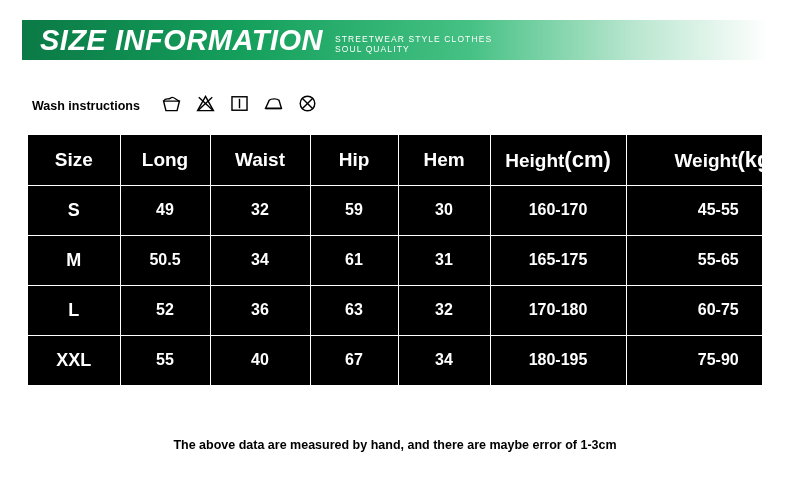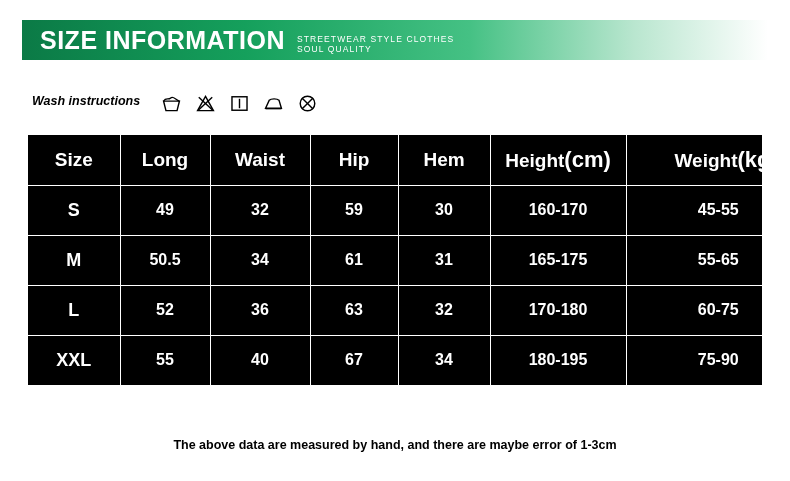--- a/index.html
+++ b/index.html
@@ -22,22 +22,23 @@
     position: absolute;
     left: 22px;
     top: 20px;
     width: 746px;
     height: 40px;
     background: linear-gradient(90deg, #0b7a46 0%, #15a05c 30%, #45c184 60%, #b9e6cf 82%, #ffffff 100%);
     display: flex;
     align-items: center;
   }
   .banner-title {
-    font-size: 25px;
-    font-weight: bold;
+    font-size: 29px;
+    font-weight: bold;
+    font-style: italic;
     color: #ffffff;
     margin-left: 18px;
     letter-spacing: 0.5px;
     white-space: nowrap;
   }
   .banner-sub {
     margin-left: 12px;
     margin-top: 10px;
     line-height: 1.15;
     color: #ffffff;
@@ -47,22 +48,21 @@
     letter-spacing: 1.1px;
     white-space: nowrap;
   }
 
   
   .wash-row {
     position: absolute;
     left: 32px;
     top: 94px;
     display: flex;
-    align-items: flex-start;
-    font-style: italic;
+    align-items: flex-end;
   }
   .wash-label {
     font-size: 12.5px;
     font-weight: bold;
     color: #000;
     white-space: nowrap;
   }
   .wash-icons {
     display: flex;
     align-items: center;

